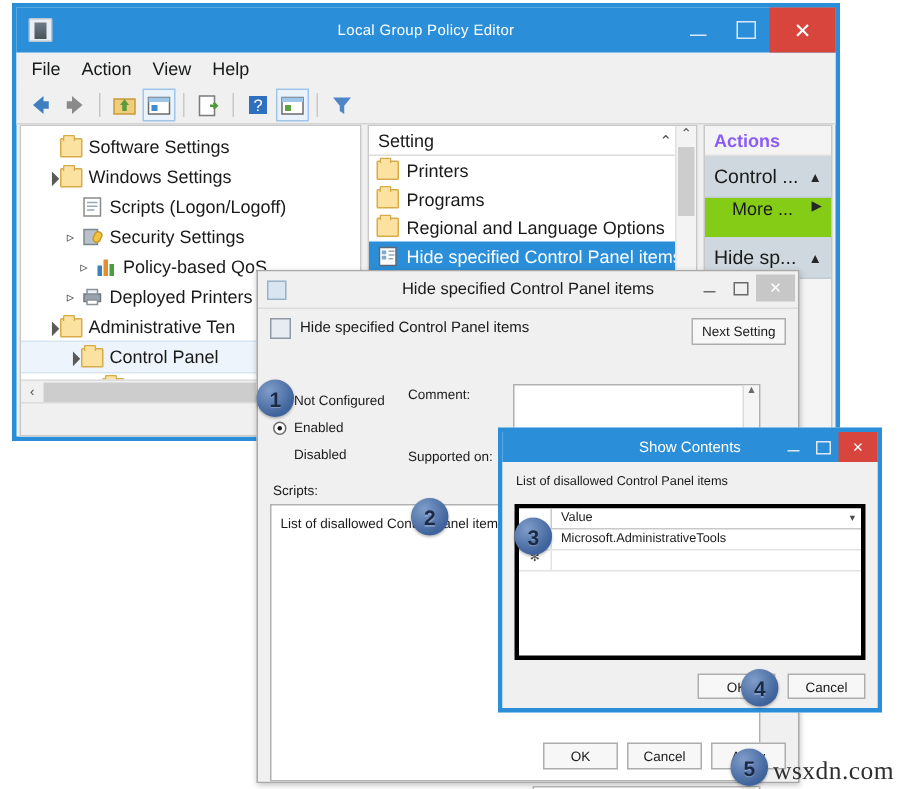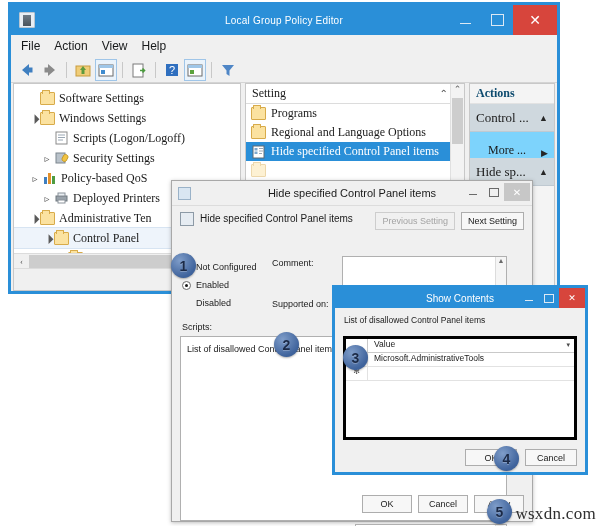--- a/index.html
+++ b/index.html
@@ -49,21 +49,21 @@
 
   
   .toolbar { height: 26px; background: #f0f0f0; display: flex; align-items: center;
              padding-left: 6px; gap: 3px; border-bottom: 1px solid #d4d4d4; }
   .tb-sep { width: 1px; height: 16px; background: #c8c8c8; margin: 0 3px; }
   .tb-ico { width: 20px; height: 20px; position: relative; display: inline-block; }
   .tb-ico svg { display: block; }
   .tb-ico.framed { outline: 1px solid #9fc5e8; background: #eaf3fb; }
 
   
-  .panes { position: absolute; left: 0; right: 0; top: 78px; bottom: 0; display: flex; font-family: Liberation Serif, serif; }
+  .panes { position: absolute; left: 0; right: 0; top: 78px; bottom: 0; display: flex; }
   .pane-tree { width: 228px; background: #fff; border: 1px solid #c8c8c8; margin: 0 0 0 2px;
                position: relative; overflow: hidden; }
   .pane-list { flex: 1; background: #fff; border: 1px solid #c8c8c8; margin-left: 4px;
                position: relative; overflow: hidden; }
   .pane-actions { width: 86px; background: #f4f4f4; border: 1px solid #c8c8c8; margin-left: 4px;
                   margin-right: 2px; position: relative; overflow: hidden; }
 
   
   .tree { padding: 4px 0 0 0; font-size: 12px; color: #1a1a1a; }
   .trow { display: flex; align-items: center; height: 20px; padding-left: 2px; white-space: nowrap; }
@@ -95,26 +95,26 @@
   .lrow .folder { margin-right: 5px; }
   .vscroll { position: absolute; right: 0; top: 0; bottom: 0; width: 14px; background: #f3f3f3;
              border-left: 1px solid #e0e0e0; }
   .vscroll .up { height: 14px; text-align: center; font-size: 9px; color: #5a5a5a; }
   .vscroll .vthumb { margin: 0 1px; height: 46px; background: #cdcdcd; }
   .tooltip-text { position: absolute; left: 0; right: 0; bottom: 8px; text-align: center;
                   font-size: 11px; color: #222; }
 
   
   .act-head { height: 20px; display:flex; align-items:center; padding-left: 6px;
-              font-size: 12px; font-weight: bold; color: #0c4a6e; background:#f4f4f4;
+              font-size: 12px; font-weight: bold; color: #8b5cf6; background:#f4f4f4;
               border-bottom: 1px solid #e2e2e2;}
   .act-group { height: 28px; background: #cfd8de; display: flex; align-items: center;
                padding: 0 6px; font-size: 13px; color: #1a1a1a; justify-content: space-between;
                border-bottom: 1px solid #bfc9d1; }
-  .act-item { height: 26px; background: #7dd3fc; display: flex; align-items: flex-end;
+  .act-item { height: 26px; background: #84cc16; display: flex; align-items: flex-start;
               padding: 0 6px 0 18px; font-size: 12px; color: #1a1a1a; justify-content: space-between; }
   .act-caret { font-size: 9px; color: #262626; }
 
   
   .dlg {
     position: absolute; left: 171px; top: 180px; width: 362px; height: 342px;
     background: #f0f0f0; border: 1px solid #a8a8a8; box-shadow: 0 1px 4px rgba(0,0,0,.25);
   }
   .dlg-title { height: 24px; background: #f0f0f0; position: relative; display: flex; align-items: center; }
   .dlg-title .t { position: absolute; left: 0; right: 0; text-align: center; font-size: 11px; color: #1a1a1a; }
@@ -306,21 +306,21 @@
             <span class="arrow closed"></span>
             <span class="tico">
               <svg width="15" height="14" viewBox="0 0 15 14">
                   <rect x="2" y="2" width="9" height="10" fill="#b9c2ca" stroke="#7d868e"></rect>
                   <path d="M9 6 a2.5 2.5 0 1 1 4 2 a2.5 2.5 0 1 1 -4 -2z" fill="#f2c341" stroke="#c39a2a"></path>
                 </svg>
             </span>
             <span class="tlabel">Security Settings</span>
           </div>
 
-          <div class="trow" style="padding-left:14px">
+          <div class="trow" style="padding-left:35px">
             <span class="arrow closed"></span>
             <span class="tico">
               <svg width="15" height="14" viewBox="0 0 15 14">
                   <rect x="2" y="6" width="3" height="7" fill="#3f7fc0"></rect>
                   <rect x="6" y="2" width="3" height="11" fill="#e2902c"></rect>
                   <rect x="10" y="5" width="3" height="8" fill="#4f9c41"></rect>
                 </svg>
             </span>
             <span class="tlabel">Policy-based QoS</span>
           </div>
@@ -368,20 +368,24 @@
       </div>
 
       <div class="pane-list">
         <div class="lst-head">
           <span>Setting</span>
           <span class="caret">⌃</span>
         </div>
 
         <div class="lrow">
           <span class="folder"></span>
+          <span>Printers</span>
+        </div>
+        <div class="lrow">
+          <span class="folder"></span>
           <span>Programs</span>
         </div>
         <div class="lrow">
           <span class="folder"></span>
           <span>Regional and Language Options</span>
         </div>
         <div class="lrow sel">
           <span class="tico" style="margin-right:5px">
             <svg width="15" height="14" viewBox="0 0 15 14">
                 <rect x="2" y="1" width="11" height="12" fill="#fff" stroke="#5d6a75"></rect>
@@ -432,21 +436,20 @@
         <div class="dlg-wbtn max"></div>
         <div class="dlg-wbtn close">✕</div>
       </div>
     </div>
 
     <div class="dlg-body">
 
       <div class="dlg-head-row">
         <span class="dlg-head-ico"></span>
         <span class="dlg-head-name">Hide specified Control Panel items</span>
-        <span class="btn disabled">Previous Setting</span>
         <span style="width:6px"></span>
         <span class="btn">Next Setting</span>
       </div>
 
       <div class="radios">
         <div class="radio-row">
           <span class="rd"></span>
           <span>Not Configured</span>
         </div>
         <div class="radio-row">

